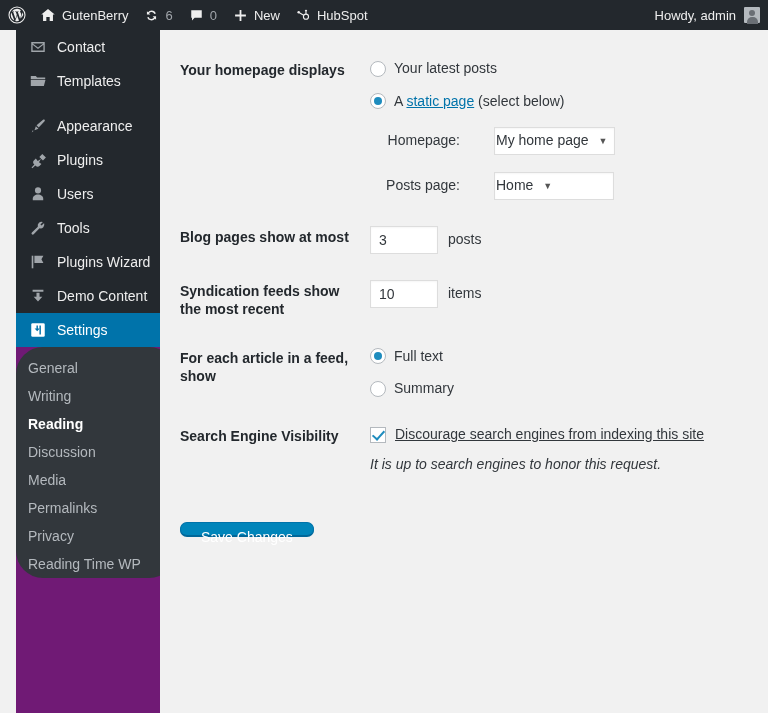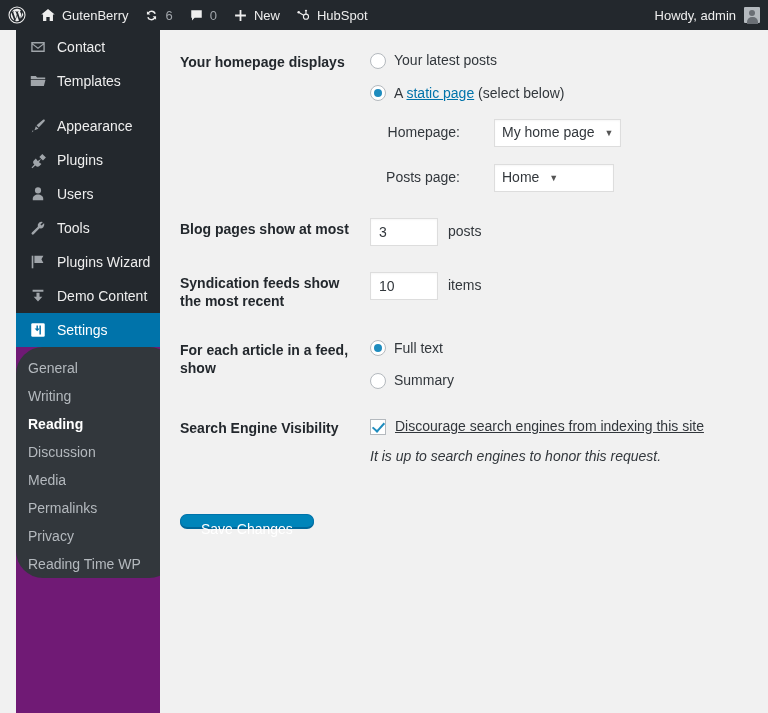--- a/index.html
+++ b/index.html
@@ -113,21 +113,21 @@
 
   
   #content {
     position: absolute; top: 30px; left: 160px;
     width: 608px; height: 683px;
     background: #f1f1f1;
   }
   table.form-table {
     border-collapse: collapse;
     width: 100%;
-    margin-top: 8px;
+    margin-top: 16px;
   }
   table.form-table th {
     text-align: left;
     vertical-align: top;
     font-size: 14px;
     font-weight: bold;
     color: #23282d;
     width: 200px;
     padding: 15px 10px 15px 20px;
     line-height: 1.3;
@@ -182,21 +182,21 @@
     text-align: right;
     margin-right: 6px;
   }
   .select-box {
     min-width: 120px;
     height: 28px;
     background: #fff;
     border: 1px solid #ddd;
     border-radius: 0;
     display: flex; align-items: center;
-    padding: 0 6px 0 7px;
+    padding: 0 6px 0 1px;
     font-size: 14px;
     color: #32373c;
     box-shadow: 0 1px 2px rgba(0,0,0,.04) inset;
   }
   .select-box .caret {
     font-size: 9px;
     color: #555;
     margin-left: 10px;
     line-height: 1;
   }

